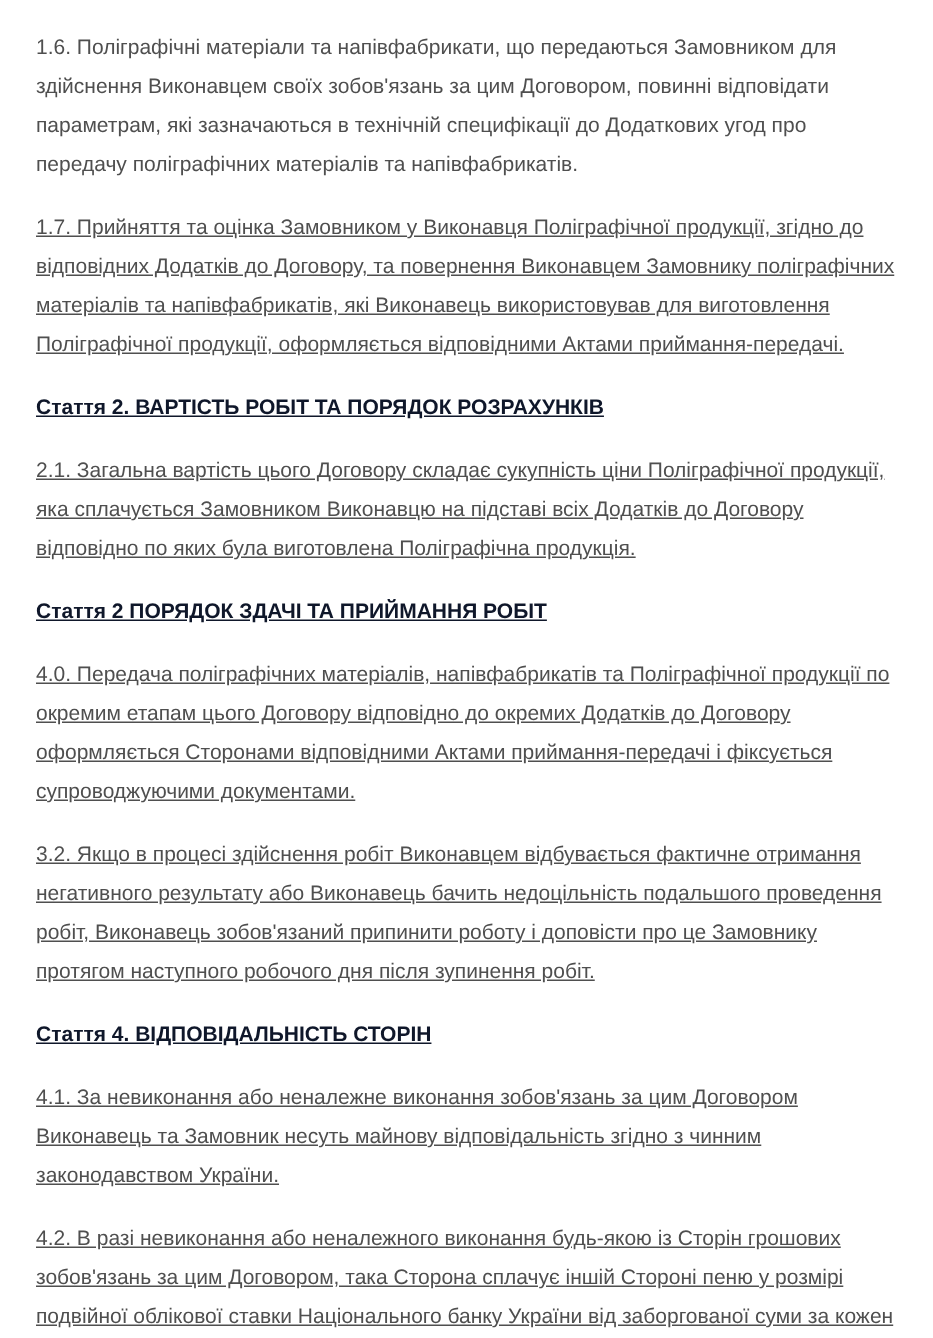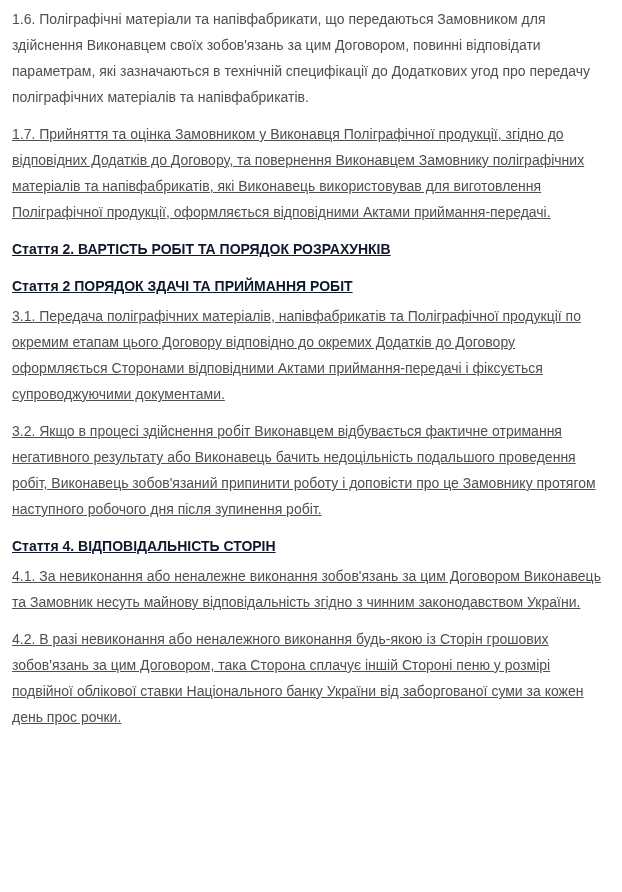--- a/index.html
+++ b/index.html
@@ -12,21 +12,21 @@
     height: 892px;
     overflow: hidden;
     font-family: "Liberation Sans", sans-serif;
   }
   .doc {
     padding: 2px 8px 0 8px;
     box-sizing: border-box;
     width: 622px;
   }
   .block {
-    margin: 4px;
+    margin: 16px;
     font-size: 14px;
     line-height: 26px;
     color: #4f4f4f;
     word-spacing: normal;
   }
   .block + .block {
     margin-top: 11px;
     text-decoration: underline;
   }
   .heading {
@@ -37,19 +37,20 @@
     margin-top: 0;
   }
 </style>
 </head>
 <body>
 
 <div class="doc" id="doc-root">
     <p class="block para">1.6. Поліграфічні матеріали та напівфабрикати, що передаються Замовником для здійснення Виконавцем своїх зобов'язань за цим Договором, повинні відповідати параметрам, які зазначаються в технічній специфікації до Додаткових угод про передачу поліграфічних матеріалів та напівфабрикатів.</p>
     <p class="block para">1.7. Прийняття та оцінка Замовником у Виконавця Поліграфічної продукції, згідно до відповідних Додатків до Договору, та повернення Виконавцем Замовнику поліграфічних матеріалів та напівфабрикатів, які Виконавець використовував для виготовлення Поліграфічної продукції, оформляється відповідними Актами приймання-передачі.</p>
     <p class="block heading">Стаття 2. ВАРТІСТЬ РОБІТ ТА ПОРЯДОК РОЗРАХУНКІВ</p>
+    <p class="block para">2.1. Загальна вартість цього Договору складає сукупність ціни Поліграфічної продукції, яка сплачується Замовником Виконавцю на підставі всіх Додатків до Договору відповідно по яких була виготовлена Поліграфічна продукція.</p>
     <p class="block heading">Стаття 2 ПОРЯДОК ЗДАЧІ ТА ПРИЙМАННЯ РОБІТ</p>
-    <p class="block para">3.1. Передача поліграфічних матеріалів, напівфабрикатів та Поліграфічної продукції по окремим етапам цього Договору відповідно до окремих Додатків до Договору оформляється Сторонами відповідними Актами приймання-передачі і фіксується супроводжуючими документами.</p>
+    <p class="block para">4.0. Передача поліграфічних матеріалів, напівфабрикатів та Поліграфічної продукції по окремим етапам цього Договору відповідно до окремих Додатків до Договору оформляється Сторонами відповідними Актами приймання-передачі і фіксується супроводжуючими документами.</p>
     <p class="block para">3.2. Якщо в процесі здійснення робіт Виконавцем відбувається фактичне отримання негативного результату або Виконавець бачить недоцільність подальшого проведення робіт, Виконавець зобов'язаний припинити роботу і доповісти про це Замовнику протягом наступного робочого дня після зупинення робіт.</p>
     <p class="block heading">Стаття 4. ВІДПОВІДАЛЬНІСТЬ СТОРІН</p>
     <p class="block para">4.1. За невиконання або неналежне виконання зобов'язань за цим Договором Виконавець та Замовник несуть майнову відповідальність згідно з чинним законодавством України.</p>
     <p class="block para">4.2. В разі невиконання або неналежного виконання будь-якою із Сторін грошових зобов'язань за цим Договором, така Сторона сплачує іншій Стороні пеню у розмірі подвійної облікової ставки Національного банку України від заборгованої суми за кожен день прос рочки.</p>
   </div>
 
 </body></html>

